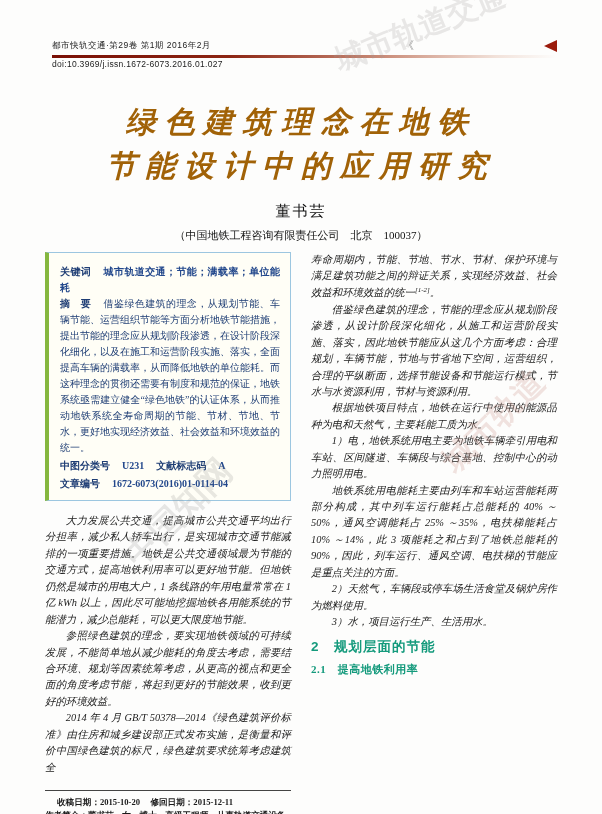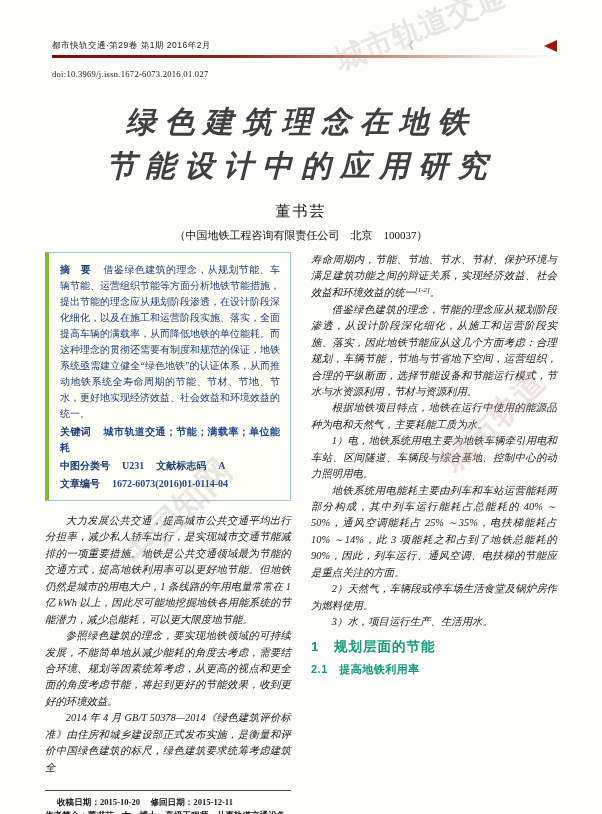--- a/index.html
+++ b/index.html
@@ -38,33 +38,33 @@
     width: 0; height: 0;
     border-right: 13px solid #9b1b0c;
     border-top: 6px solid transparent;
     border-bottom: 6px solid transparent;
   }
   .rule {
     position: absolute; top: 55px; left: 52px; right: 45px; height: 3px;
     background: linear-gradient(to right, #7a1005 0%, #8c2513 35%, #c98a76 65%, #f2e2da 88%, #fdfdfc 100%);
   }
   .doi {
-    position: absolute; top: 69px; left: 52px;
-    font-family: Liberation Serif, serif;
+    position: absolute; top: 59px; left: 52px;
+    font-family: Liberation Sans, sans-serif;
     font-size: 8.5px; color: #222; letter-spacing: 0.3px;
   }
   
   .title-block { position: absolute; top: 100px; left: 0; right: 0; text-align: center; }
   .title-line {
     font-family: "DejaVu Serif", serif;
     font-weight: bold;
     font-style: italic;
     font-size: 30px;
     letter-spacing: 9px;
-    color: #404040;
+    color: #a16207;
     line-height: 1.45;
   }
   .author { margin-top: 15px; font-size: 15px; color: #111; letter-spacing: 2px; }
   .affiliation { margin-top: 7px; font-size: 11px; color: #111; }
   
   .columns {
     position: absolute; top: 252px; left: 45px; right: 45px; bottom: 0;
     display: flex; gap: 20px;
   }
   .col { width: 246px; }
@@ -101,21 +101,21 @@
   .footnote .bio { padding-left: 4.6em; text-indent: -4.6em; font-weight: bold; }
   
   h2.sec {
     font-family: "Liberation Sans", sans-serif;
     font-size: 13.5px; font-weight: bold;
     color: #149a7c;
     margin: 7px 0 5px 0;
     letter-spacing: 1px;
   }
   h3.subsec {
-    font-family: Liberation Sans, sans-serif;
+    font-family: Liberation Serif, serif;
     font-size: 11px; font-weight: bold;
     color: #149a7c;
     margin: 6px 0 4px 0;
     letter-spacing: 0.5px;
   }
   .col-right p.body-p { margin-bottom: 0; }
 </style>
 </head>
 <body>
 
@@ -139,22 +139,22 @@
     <div class="title-line">节能设计中的应用研究</div>
     <div class="author">董书芸</div>
     <div class="affiliation">（中国地铁工程咨询有限责任公司　北京　100037）</div>
   </div>
 
   <div class="columns">
 
     <div class="col col-left">
 
       <div class="abstract-box">
+        <div class="line meta"><span class="lbl">关键词</span><span class="gap"></span><span class="val">城市轨道交通；节能；满载率；单位能耗</span></div>
         <div class="line"><span class="lbl">摘　要</span><span class="gap"></span><span>借鉴绿色建筑的理念，从规划节能、车辆节能、运营组织节能等方面分析地铁节能措施，提出节能的理念应从规划阶段渗透，在设计阶段深化细化，以及在施工和运营阶段实施、落实，全面提高车辆的满载率，从而降低地铁的单位能耗。而这种理念的贯彻还需要有制度和规范的保证，地铁系统亟需建立健全“绿色地铁”的认证体系，从而推动地铁系统全寿命周期的节能、节材、节地、节水，更好地实现经济效益、社会效益和环境效益的统一。</span></div>
-        <div class="line meta"><span class="lbl">关键词</span><span class="gap"></span><span class="val">城市轨道交通；节能；满载率；单位能耗</span></div>
         <div class="line meta"><span class="lbl">中图分类号</span><span class="gap"></span><span class="val">U231</span><span class="gap"></span><span class="lbl">文献标志码</span><span class="gap"></span><span class="val">A</span></div>
         <div class="line meta"><span class="lbl">文章编号</span><span class="gap"></span><span class="val">1672-6073(2016)01-0114-04</span></div>
       </div>
 
       <p class="body-p">大力发展公共交通，提高城市公共交通平均出行分担率，减少私人轿车出行，是实现城市交通节能减排的一项重要措施。地铁是公共交通领域最为节能的交通方式，提高地铁利用率可以更好地节能。但地铁仍然是城市的用电大户，1 条线路的年用电量常常在 1 亿 kWh 以上，因此尽可能地挖掘地铁各用能系统的节能潜力，减少总能耗，可以更大限度地节能。</p>
       <p class="body-p">参照绿色建筑的理念，要实现地铁领域的可持续发展，不能简单地从减少能耗的角度去考虑，需要结合环境、规划等因素统筹考虑，从更高的视点和更全面的角度考虑节能，将起到更好的节能效果，收到更好的环境效益。</p>
       <p class="body-p">2014 年 4 月 GB/T 50378—2014《绿色建筑评价标准》由住房和城乡建设部正式发布实施，是衡量和评价中国绿色建筑的标尺，绿色建筑要求统筹考虑建筑全</p>
 
       <div class="footnote">
         <div class="fn-line"><span>收稿日期：</span><span>2015-10-20</span><span class="gap"></span><span>修回日期：</span><span>2015-12-11</span></div>
@@ -166,18 +166,18 @@
     <div class="col col-right">
       <p class="body-p" style="text-indent:0;"><span>寿命周期内，节能、节地、节水、节材、保护环境与满足建筑功能之间的辩证关系，实现经济效益、社会效益和环境效益的统一</span><sup>[1-2]</sup><span>。</span></p>
       <p class="body-p">借鉴绿色建筑的理念，节能的理念应从规划阶段渗透，从设计阶段深化细化，从施工和运营阶段实施、落实，因此地铁节能应从这几个方面考虑：合理规划，车辆节能，节地与节省地下空间，运营组织，合理的平纵断面，选择节能设备和节能运行模式，节水与水资源利用，节材与资源利用。</p>
 
       <p class="body-p">根据地铁项目特点，地铁在运行中使用的能源品种为电和天然气，主要耗能工质为水。</p>
       <p class="body-p">1）电，地铁系统用电主要为地铁车辆牵引用电和车站、区间隧道、车辆段与综合基地、控制中心的动力照明用电。</p>
       <p class="body-p">地铁系统用电能耗主要由列车和车站运营能耗两部分构成，其中列车运行能耗占总能耗的 40% ～50%，通风空调能耗占 25% ～35%，电扶梯能耗占 10% ～14%，此 3 项能耗之和占到了地铁总能耗的 90%，因此，列车运行、通风空调、电扶梯的节能应是重点关注的方面。</p>
       <p class="body-p">2）天然气，车辆段或停车场生活食堂及锅炉房作为燃料使用。</p>
       <p class="body-p">3）水，项目运行生产、生活用水。</p>
 
-      <h2 class="sec">1　规划层面的节能</h2>
+      <h2 class="sec">2　规划层面的节能</h2>
       <h3 class="subsec">2.1　提高地铁利用率</h3>
     </div>
 
   </div>
 </div>
 
 </body></html>

